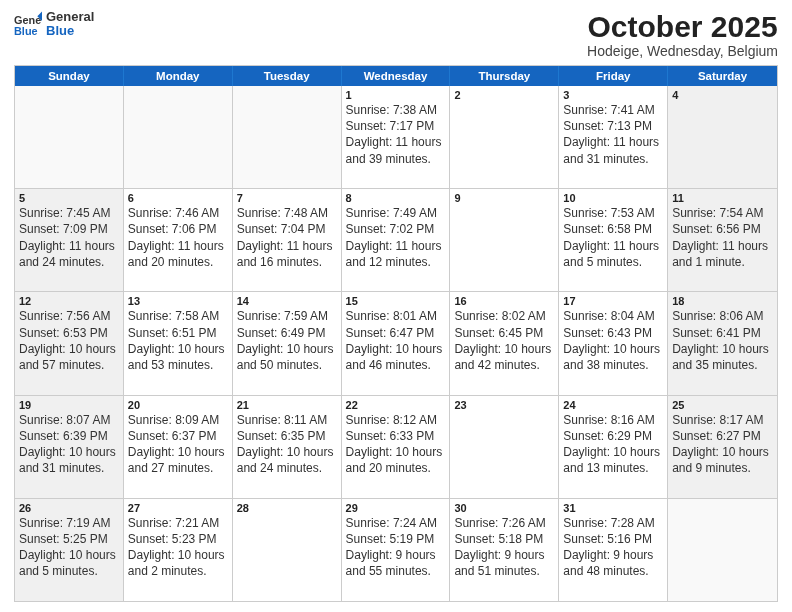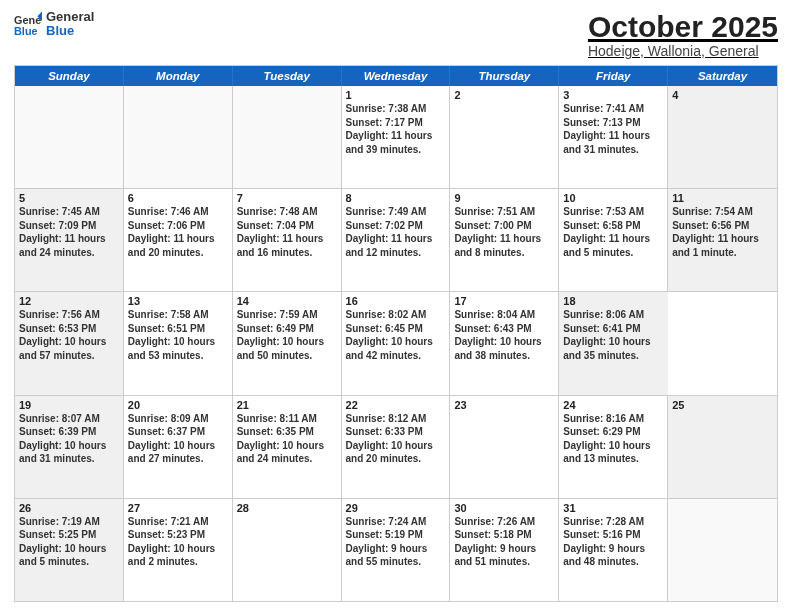--- a/index.html
+++ b/index.html
@@ -27,22 +27,21 @@
       display: flex;
       align-items: center;
       gap: 0;
     }
     .logo-icon {
       width: 28px;
       height: 28px;
       margin-right: 2px;
     }
     .title-block {
-      text-align: left;
-      text-decoration: underline;
+      text-align: center;
     }
     .title-block h1 {
       font-size: 30px;
       font-weight: bold;
       color: #222;
       line-height: 1.1;
     }
     .title-block h2 {
       font-size: 14px;
       font-weight: normal;
@@ -59,21 +58,20 @@
       grid-template-columns: repeat(7, 1fr);
       background: #1565c0;
     }
     .cal-header-cell {
       color: #fff;
       font-size: 11.5px;
       font-weight: bold;
       text-align: center;
       padding: 4px 2px;
       border-right: 1px solid #1e78d0;
-      font-style: italic;
     }
     .cal-header-cell:last-child { border-right: none; }
     .cal-body {
       flex: 1;
       display: flex;
       flex-direction: column;
     }
     .cal-row {
       flex: 1;
       display: grid;
@@ -93,45 +91,44 @@
     .cal-cell.empty { background: #f9f9f9; }
     .cal-cell.shaded { background: #f0f0f0; }
     .day-num {
       font-size: 11px;
       font-weight: bold;
       color: #222;
       display: block;
       margin-bottom: 1px;
     }
     .day-info {
-      font-size: 10px;
+      font-size: 12px;
       color: #333;
       line-height: 1.35;
-      font-weight: bold;
     }
   </style>
 </head>
 <body>
 
 <div class="page">
   <div class="header">
     <div class="logo">
       <svg class="logo-icon" viewBox="0 0 36 36">
         <text x="0" y="18" font-size="14" font-weight="bold" fill="#333">General</text>
         <text x="0" y="32" font-size="14" font-weight="bold" fill="#1565c0">Blue</text>
         <polygon points="30,8 36,2 36,14" fill="#1565c0"></polygon>
       </svg>
       <div style="display:flex;flex-direction:column;line-height:1.1;margin-left:2px;">
         <span style="font-size:13px;font-weight:bold;color:#333;">General</span>
         <span style="font-size:13px;font-weight:bold;color:#1565c0;">Blue</span>
       </div>
     </div>
     <div class="title-block">
       <h1>October 2025</h1>
-      <h2>Hodeige, Wallonia, General</h2>
+      <h2>Hodeige, Wednesday, Belgium</h2>
     </div>
   </div>
 
   <div class="calendar">
     <div class="cal-header" id="cal-header">
         <div class="cal-header-cell">Sunday</div>
         <div class="cal-header-cell">Monday</div>
         <div class="cal-header-cell">Tuesday</div>
         <div class="cal-header-cell">Wednesday</div>
         <div class="cal-header-cell">Thursday</div>
@@ -188,24 +185,20 @@
           </div>
           <div class="cal-cell">
             <span class="day-num">8</span>
             <div class="day-info">Sunrise: 7:49 AM
 Sunset: 7:02 PM
 Daylight: 11 hours
 and 12 minutes.</div>
           </div>
           <div class="cal-cell">
             <span class="day-num">9</span>
-            <div class="day-info">Sunrise: 7:51 AM
-Sunset: 7:00 PM
-Daylight: 11 hours
-and 8 minutes.</div>
           </div>
           <div class="cal-cell">
             <span class="day-num">10</span>
             <div class="day-info">Sunrise: 7:53 AM
 Sunset: 6:58 PM
 Daylight: 11 hours
 and 5 minutes.</div>
           </div>
           <div class="cal-cell shaded">
             <span class="day-num">11</span>
@@ -231,20 +224,27 @@
 and 53 minutes.</div>
           </div>
           <div class="cal-cell">
             <span class="day-num">14</span>
             <div class="day-info">Sunrise: 7:59 AM
 Sunset: 6:49 PM
 Daylight: 10 hours
 and 50 minutes.</div>
           </div>
           <div class="cal-cell">
+            <span class="day-num">15</span>
+            <div class="day-info">Sunrise: 8:01 AM
+Sunset: 6:47 PM
+Daylight: 10 hours
+and 46 minutes.</div>
+          </div>
+          <div class="cal-cell">
             <span class="day-num">16</span>
             <div class="day-info">Sunrise: 8:02 AM
 Sunset: 6:45 PM
 Daylight: 10 hours
 and 42 minutes.</div>
           </div>
           <div class="cal-cell">
             <span class="day-num">17</span>
             <div class="day-info">Sunrise: 8:04 AM
 Sunset: 6:43 PM
@@ -293,20 +293,24 @@
           </div>
           <div class="cal-cell">
             <span class="day-num">24</span>
             <div class="day-info">Sunrise: 8:16 AM
 Sunset: 6:29 PM
 Daylight: 10 hours
 and 13 minutes.</div>
           </div>
           <div class="cal-cell shaded">
             <span class="day-num">25</span>
+            <div class="day-info">Sunrise: 8:17 AM
+Sunset: 6:27 PM
+Daylight: 10 hours
+and 9 minutes.</div>
           </div>
         </div>
         <div class="cal-row">
           <div class="cal-cell shaded">
             <span class="day-num">26</span>
             <div class="day-info">Sunrise: 7:19 AM
 Sunset: 5:25 PM
 Daylight: 10 hours
 and 5 minutes.</div>
           </div>

